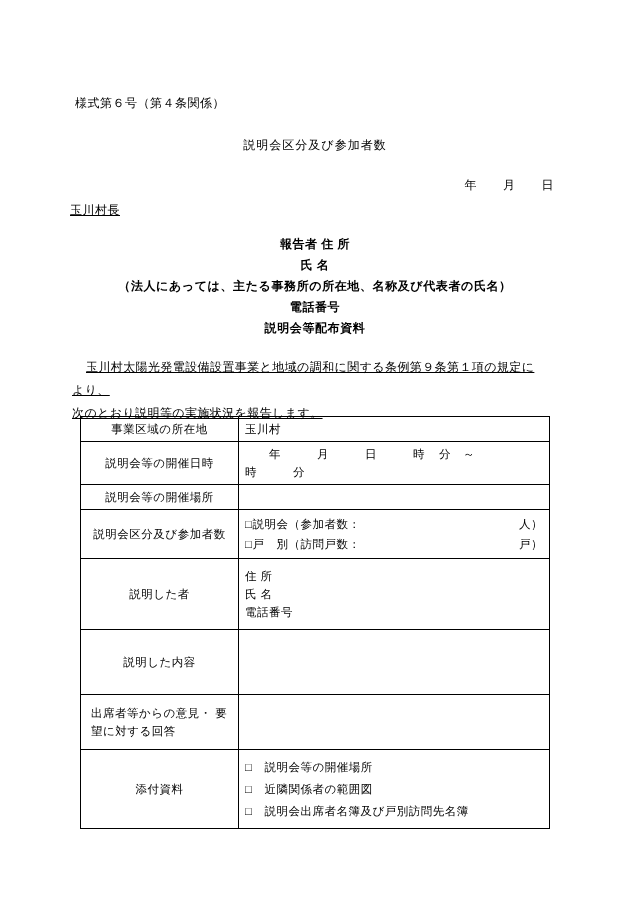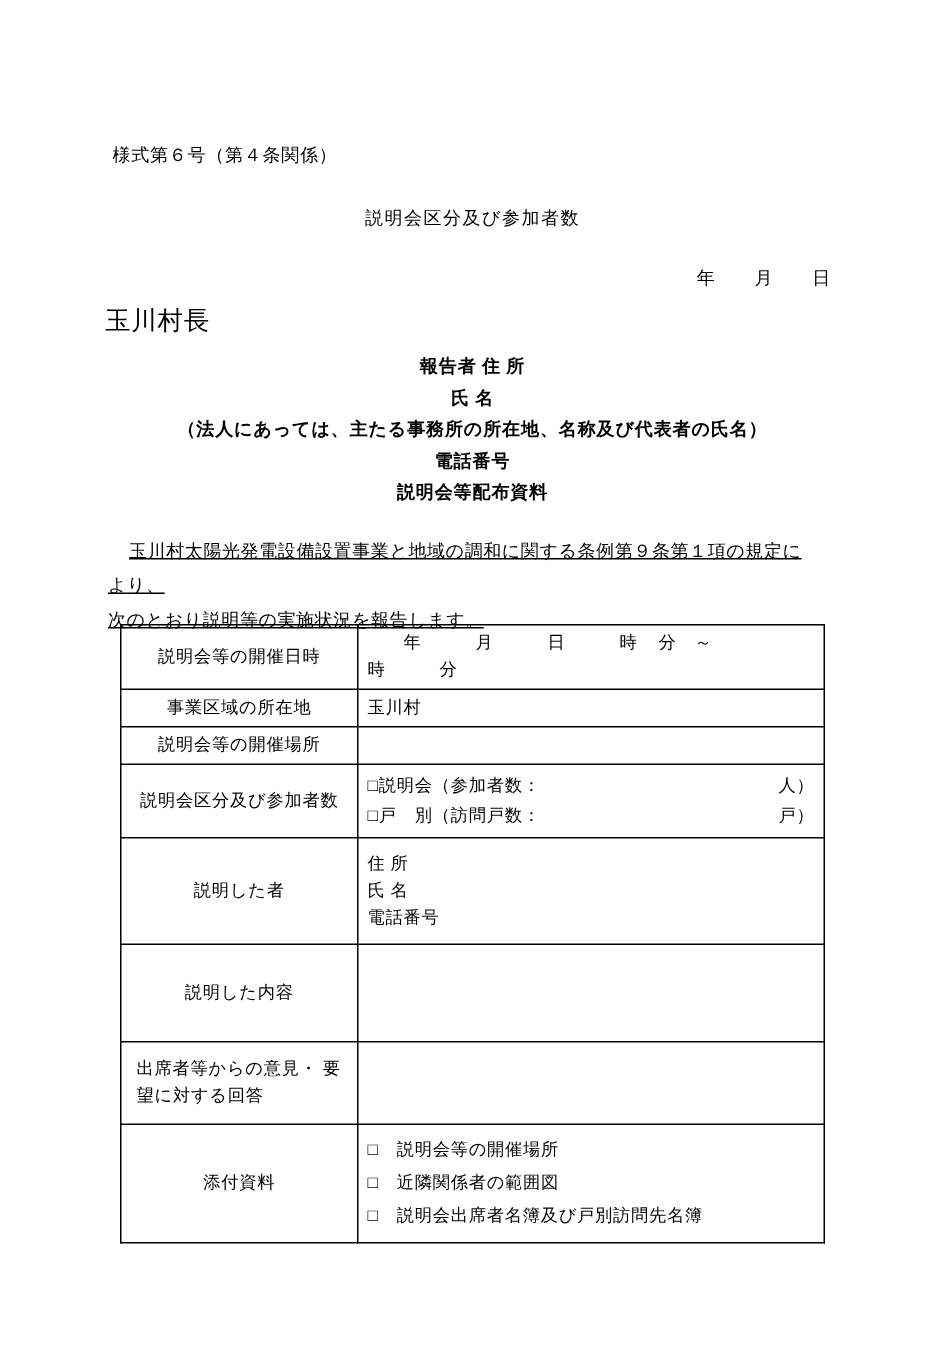--- a/index.html
+++ b/index.html
@@ -46,22 +46,23 @@
     font-size: 12px;
     letter-spacing: 0.5px;
   }
   .date-line span { display: inline-block; }
   .date-y { margin-right: 26px; }
   .date-m { margin-right: 26px; }
   .addressee {
     position: absolute;
     left: 70px;
     top: 202px;
-    font-size: 17px;
-    letter-spacing: 0.5px;
+    font-size: 12px;
+    letter-spacing: 0.5px;
+    text-decoration: underline;
   }
   .reporter-block {
     position: absolute;
     left: 0;
     right: 0;
     top: 234px;
     text-align: center;
     font-size: 12px;
     line-height: 21px;
     letter-spacing: 0.6px;
@@ -164,28 +165,28 @@
   </div>
 
   <div class="intro">
     <span class="p1">玉川村太陽光発電設備設置事業と地域の調和に関する条例第９条第１項の規定により、</span>
     <span class="p2">次のとおり説明等の実施状況を報告します。</span>
   </div>
 
   <table class="main">
     <tbody>
       <tr>
+        <td class="lbl row-h1">事業区域の所在地</td>
+        <td class="val row-h1">玉川村</td>
+      </tr>
+      <tr>
         <td class="lbl row-h2">説明会等の開催日時</td>
         <td class="val row-h2 datespread">
           <span class="s1">年</span><span class="s2">月</span><span class="s3">日</span><span class="s4">時</span><span class="s5">分</span><span class="s6">～</span><span class="s6">時</span><span class="s7">分</span>
         </td>
-      </tr>
-      <tr>
-        <td class="lbl row-h1">事業区域の所在地</td>
-        <td class="val row-h1">玉川村</td>
       </tr>
       <tr>
         <td class="lbl row-h1">説明会等の開催場所</td>
         <td class="val row-h1"></td>
       </tr>
       <tr>
         <td class="lbl cell-tall-1">説明会区分及び参加者数</td>
         <td class="val cell-tall-1">
           <span class="chk-line">
             <span>□説明会（参加者数：</span>

